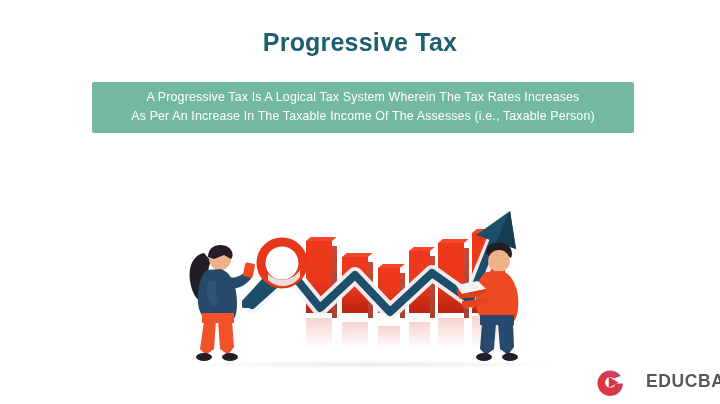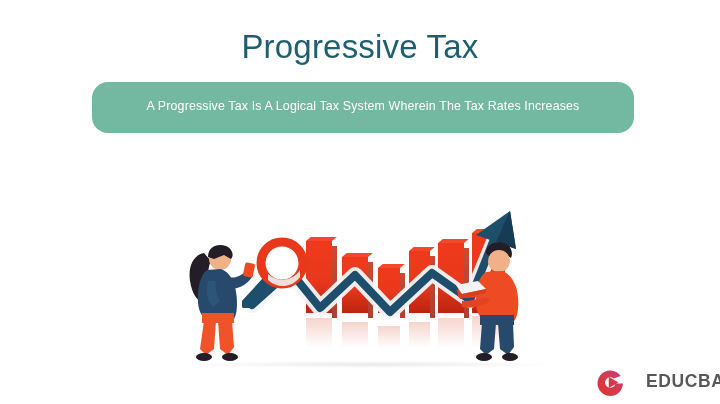--- a/index.html
+++ b/index.html
@@ -20,35 +20,35 @@
     background: #ffffff;
   }
 
   
   .title {
     position: absolute;
     left: 0;
     top: 28px;
     width: 720px;
     text-align: center;
-    font-size: 33px;
-    font-weight: normal;
+    font-size: 25px;
+    font-weight: bold;
     letter-spacing: 0.2px;
     color: #1d5f6f;
   }
 
   
   .banner {
     position: absolute;
     left: 92px;
     top: 82px;
     width: 542px;
     height: 51px;
     background: #73b9a2;
-    border-radius: 16px;
+    border-radius: 2px;
     display: flex;
     flex-direction: column;
     align-items: center;
     justify-content: center;
     box-sizing: border-box;
     padding: 3px 8px 5px 8px;
   }
   .banner-line {
     color: #ffffff;
     font-size: 12.4px;
@@ -145,20 +145,21 @@
 </style>
 </head>
 <body>
 
 <div id="slide">
 
   <div class="title">Progressive Tax</div>
 
   <div class="banner">
     <div class="banner-line">A Progressive Tax Is A Logical Tax System Wherein The Tax Rates Increases</div>
+    <div class="banner-line">As Per An Increase In The Taxable Income Of The Assesses (i.e., Taxable Person)</div>
   </div>
 
   <div class="illustration">
 
     <div class="ground"></div>
 
     <div class="bars">
       <div class="bar" style="left:126px; width:26px; height:72px;"></div>
       <div class="bar" style="left:162px; width:26px; height:56px;"></div>
       <div class="bar" style="left:198px; width:22px; height:45px;"></div>

